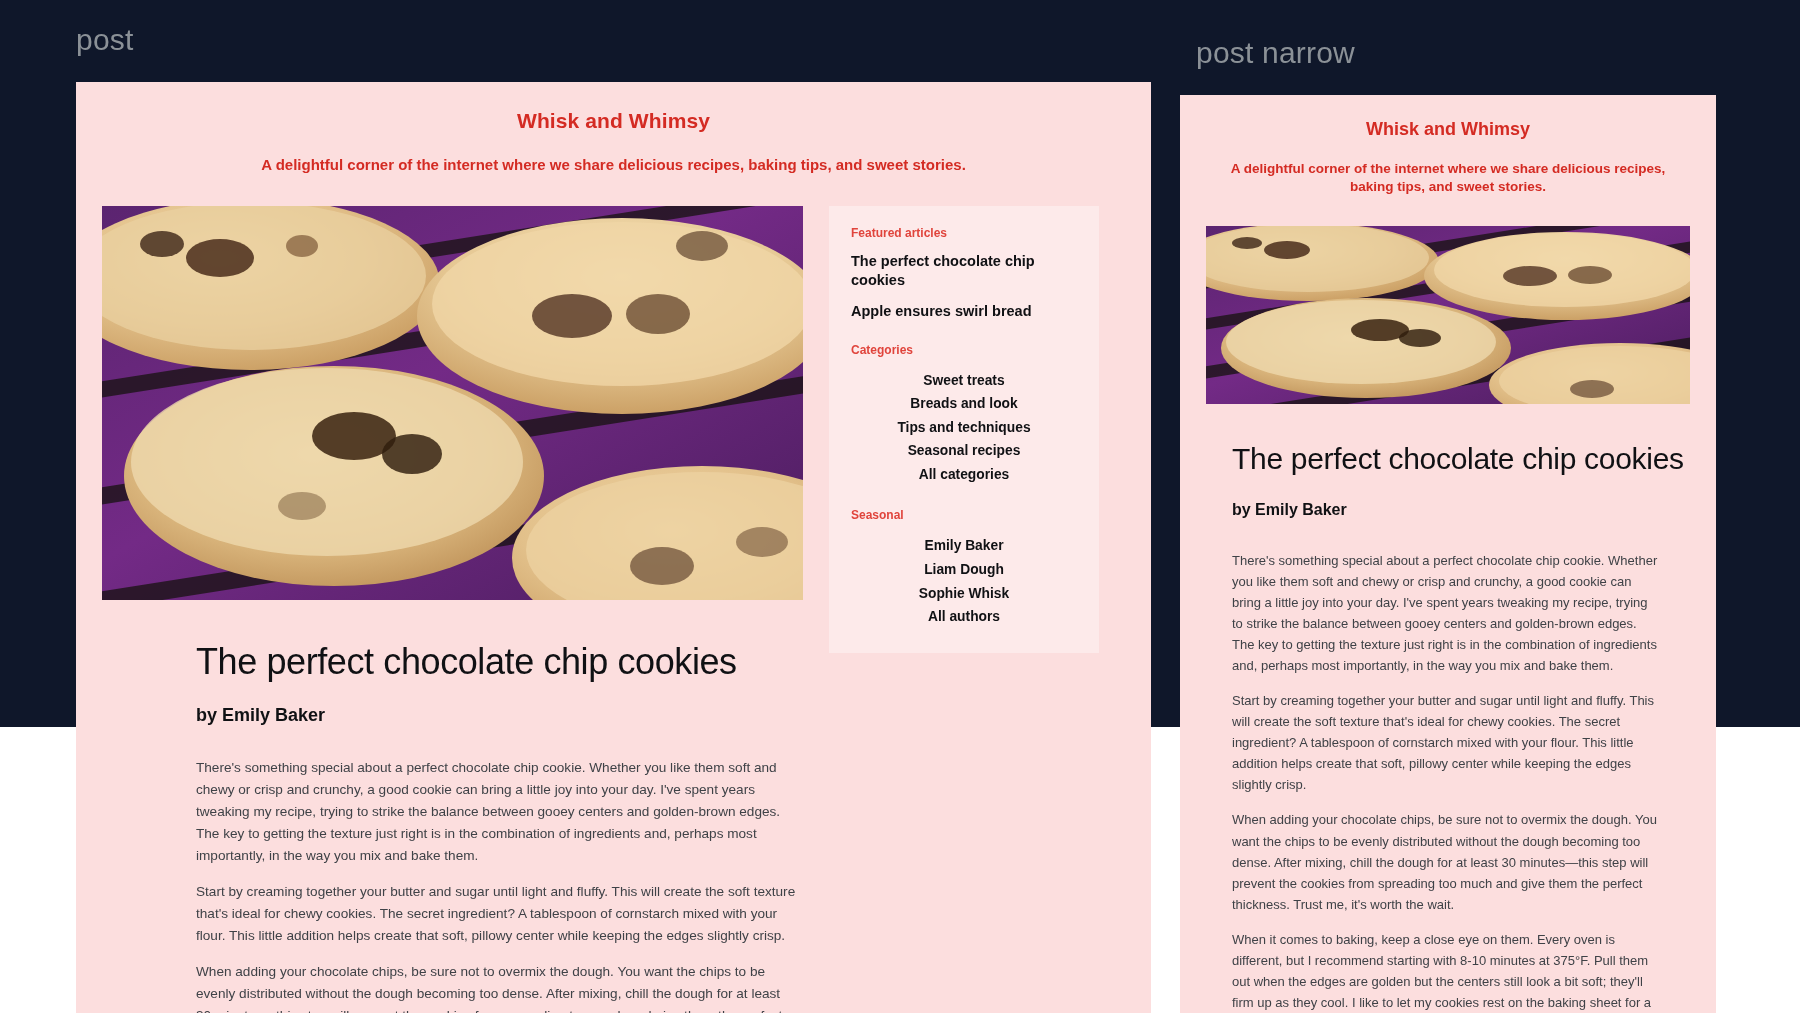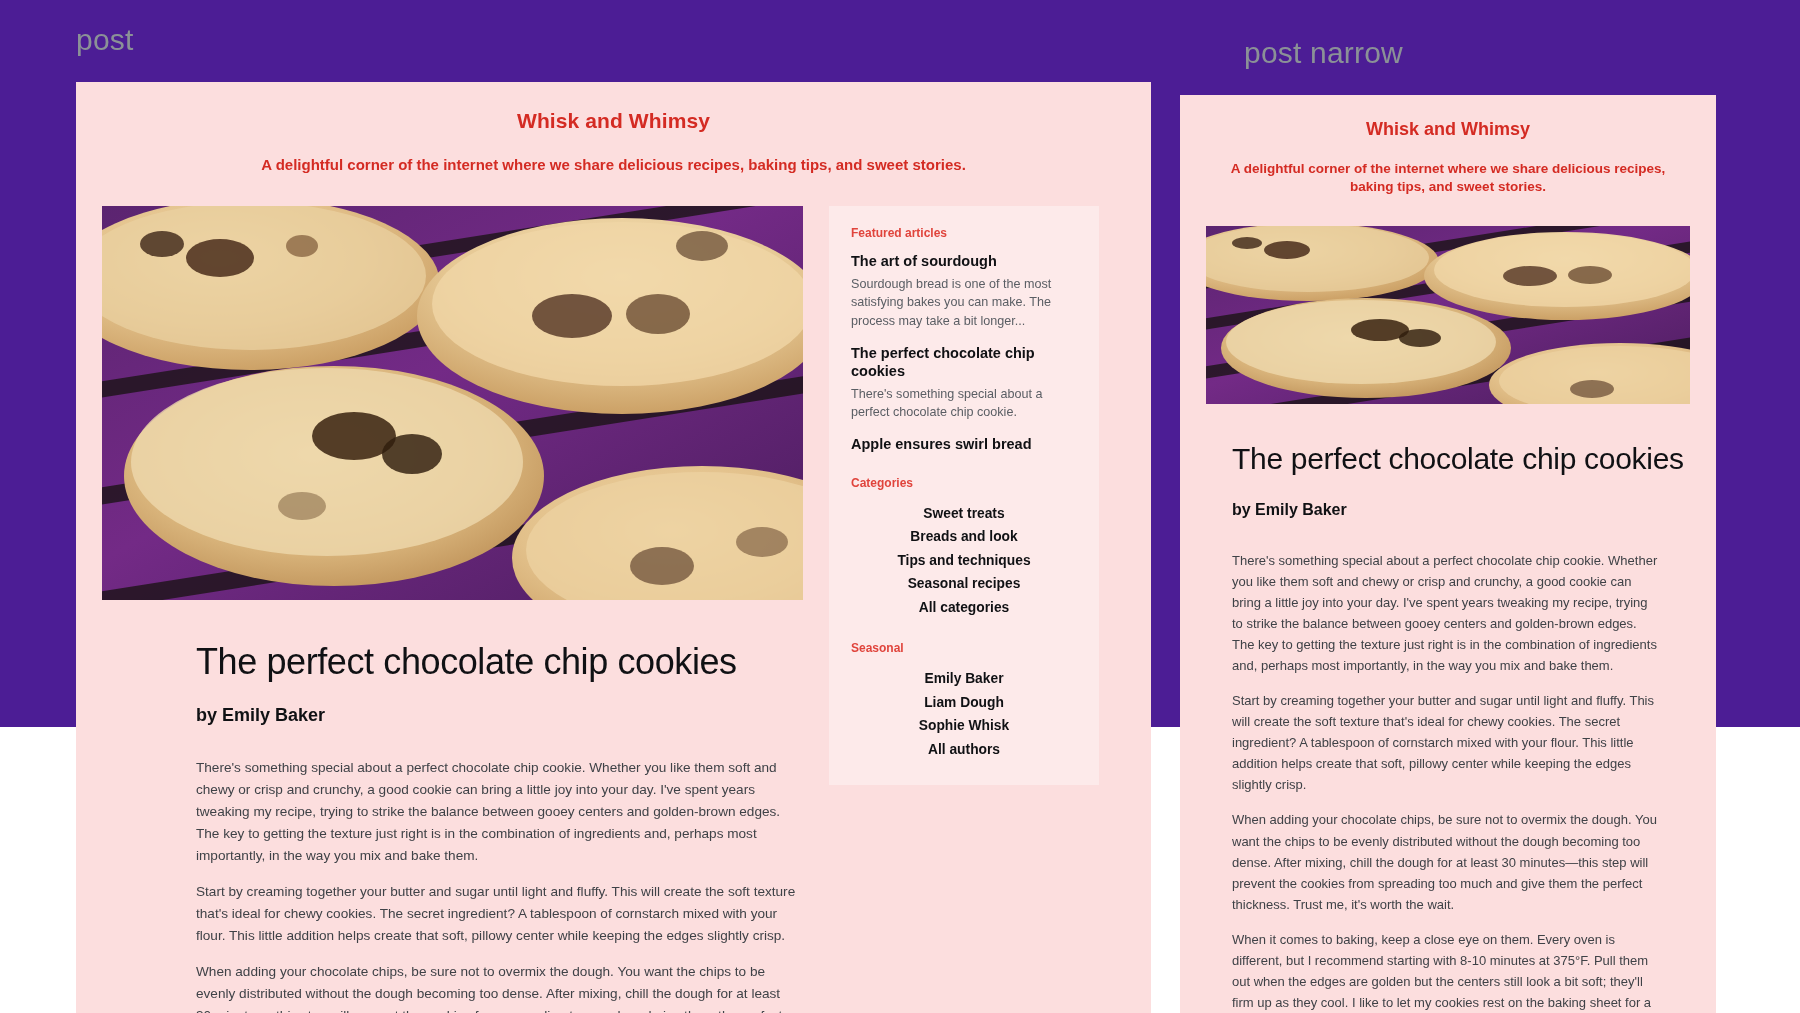--- a/index.html
+++ b/index.html
@@ -7,34 +7,34 @@
     width: 1800px;
     height: 1013px;
     background: #ffffff;
     font-family: "Liberation Sans", sans-serif;
     overflow: hidden;
   }
   .stage {
     position: relative;
     width: 1800px;
     height: 727px;
-    background: #4c1d95;
+    background: #0f172a;
   }
 
   
   .panel-label {
     position: absolute;
     color: #8b9197;
     font-size: 30px;
     font-weight: 400;
     letter-spacing: 0.2px;
     font-family: "Liberation Sans", sans-serif;
   }
   #label-post { left: 76px; top: 23px; }
-  #label-post-narrow { left: 1244px; top: 36px; }
+  #label-post-narrow { left: 1196px; top: 36px; }
 
   
   #panel-post {
     position: absolute;
     left: 76px;
     top: 82px;
     width: 1075px;
     height: 931px;
     background: #fcdede;
     overflow: hidden;
@@ -264,26 +264,21 @@
             </div>
           </div>
         </div>
 
         <div class="side-col">
           <aside class="sidebar">
 
             <div class="sb-heading">Featured articles</div>
 
             <div class="sb-article">
-              <div class="sb-article-title">The art of sourdough</div>
-              <div class="sb-article-excerpt">Sourdough bread is one of the most satisfying bakes you can make. The process may take a bit longer...</div>
-            </div>
-            <div class="sb-article">
               <div class="sb-article-title">The perfect chocolate chip cookies</div>
-              <div class="sb-article-excerpt">There's something special about a perfect chocolate chip cookie.</div>
             </div>
             <div class="sb-article">
               <div class="sb-article-title">Apple ensures swirl bread</div>
             </div>
 
             <div class="sb-heading spaced">Categories</div>
             <ul class="sb-list">
               <li>Sweet treats</li>
               <li>Breads and look</li>
               <li>Tips and techniques</li>

